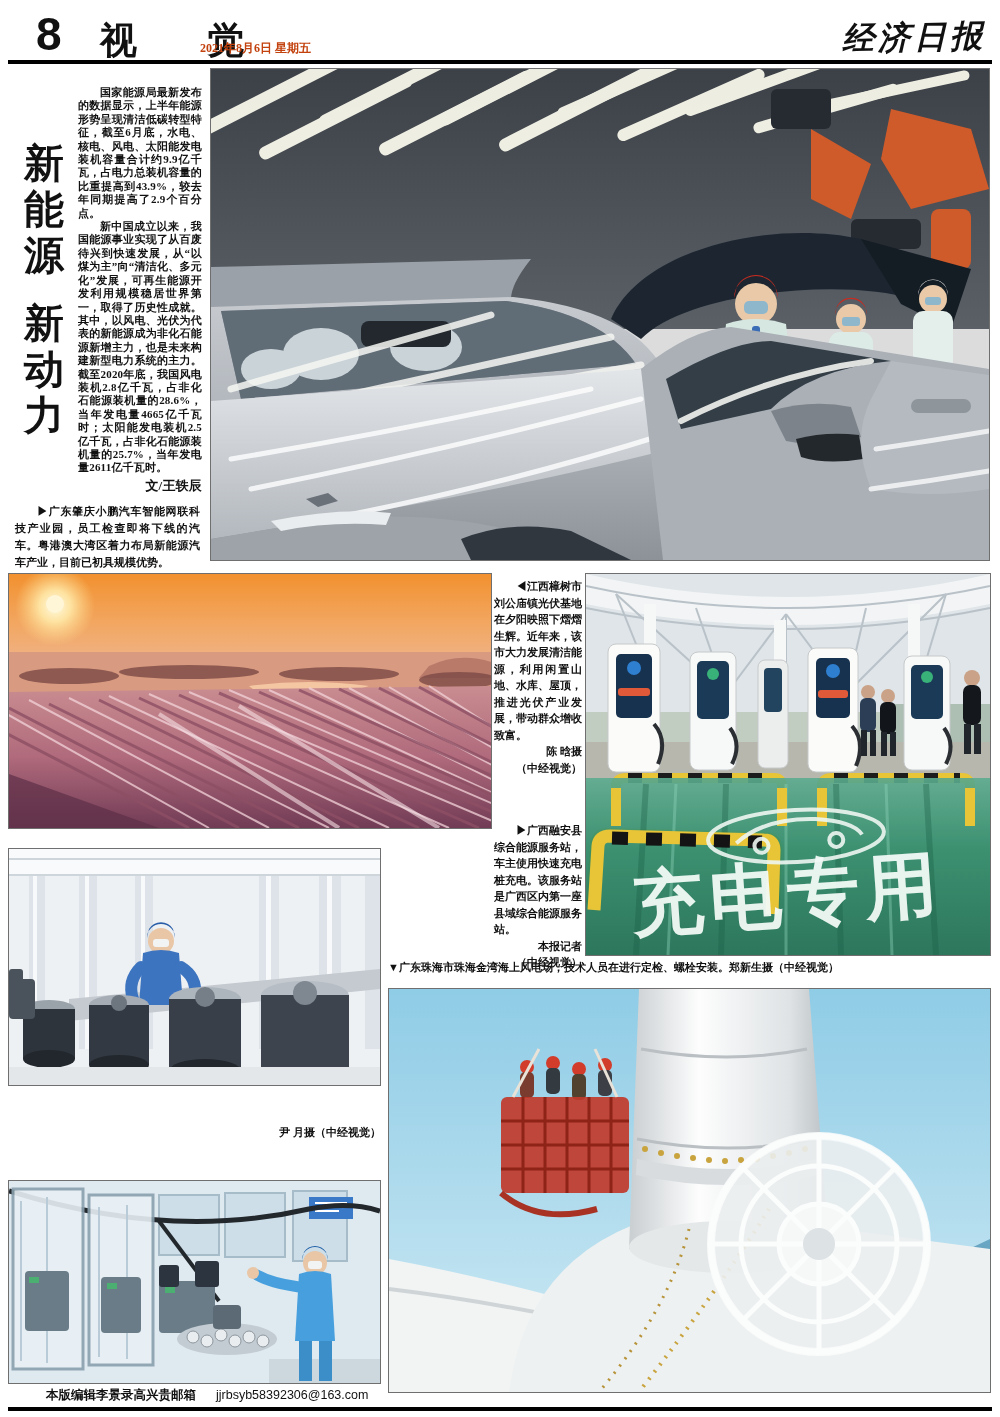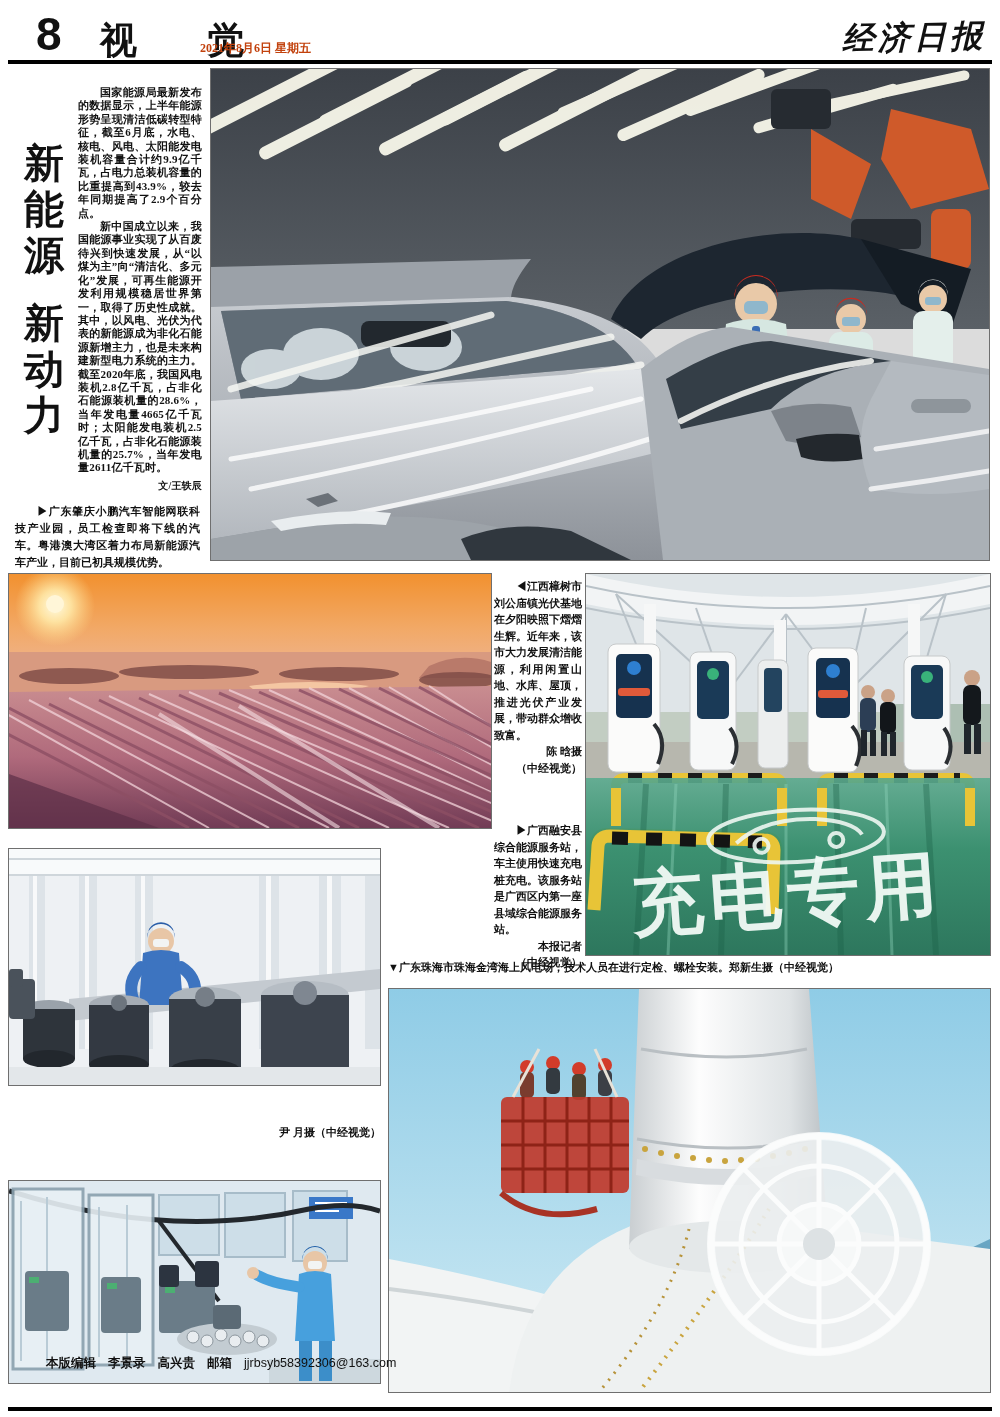--- a/index.html
+++ b/index.html
@@ -16,21 +16,21 @@
             letter-spacing:4px;transform:rotate(-1deg);}
   .rule{position:absolute;left:8px;width:984px;height:4px;background:#000;}
   
   .vtitle{position:absolute;left:20px;top:140px;width:48px;display:flex;flex-direction:column;
           align-items:center;font-family:"Liberation Sans",sans-serif;font-weight:900;
           font-size:40px;line-height:46px;}
   .vtitle .gap{height:22px;}
   .artbody{position:absolute;left:78px;top:86px;width:124px;font-size:11px;font-weight:700;
            line-height:13.4px;text-align:justify;letter-spacing:0.2px;}
   .artbody p{margin:0;text-indent:2em;}
-  .byline{text-align:right;margin-top:4px;font-size:10px;font-weight:700;}
+  .byline{text-align:right;margin-top:4px;font-size:13px;font-weight:700;}
   
   .cap{font-size:11px;font-weight:700;line-height:16.5px;text-align:justify;}
   .cap .lead{text-indent:2em;}
   .credit{text-align:right;font-weight:700;}
   .cap-car{position:absolute;left:15px;top:503px;width:185px;line-height:17px;}
   .cap-solar{position:absolute;left:494px;top:578px;width:88px;}
   .cap-charging{position:absolute;left:494px;top:822px;width:88px;}
   .cap-wind{position:absolute;left:388px;top:960px;width:602px;display:flex;
             font-size:11px;font-weight:700;}
   .cap-cleanroom{position:absolute;left:15px;top:1066px;width:366px;line-height:17px;}
@@ -38,23 +38,23 @@
   
   .photo{position:absolute;border:1px solid #6f6f6f;overflow:hidden;background:#dcdcdc;}
   .photo svg{display:block;width:100%;height:100%;}
   .ph-car{left:210px;top:68px;width:778px;height:491px;}
   .ph-solar{left:8px;top:573px;width:482px;height:254px;}
   .ph-charging{left:585px;top:573px;width:404px;height:381px;}
   .ph-cleanroom{left:8px;top:848px;width:371px;height:236px;}
   .ph-turbine{left:388px;top:988px;width:601px;height:403px;}
   .ph-line{left:8px;top:1180px;width:371px;height:202px;}
   
-  .footer{position:absolute;left:46px;top:1355px;font-size:12.5px;font-weight:700;
-          display:flex;gap:12px;align-items:baseline;}
-  .footer .email{font-family:"Liberation Sans",sans-serif;font-weight:400;}
+  .footer{position:absolute;left:46px;top:1387px;font-size:12.5px;font-weight:700;
+          display:flex;gap:0;align-items:baseline;}
+  .footer .email{font-family:"Liberation Sans",sans-serif;font-weight:400;padding-left:20px;}
 </style>
 </head>
 <body>
 
 <div class="page">
 
   <div class="hdr">
     <div class="pgnum">8</div>
     <div class="section">视 觉</div>
     <div class="hdate">2021年8月6日  星期五</div>

